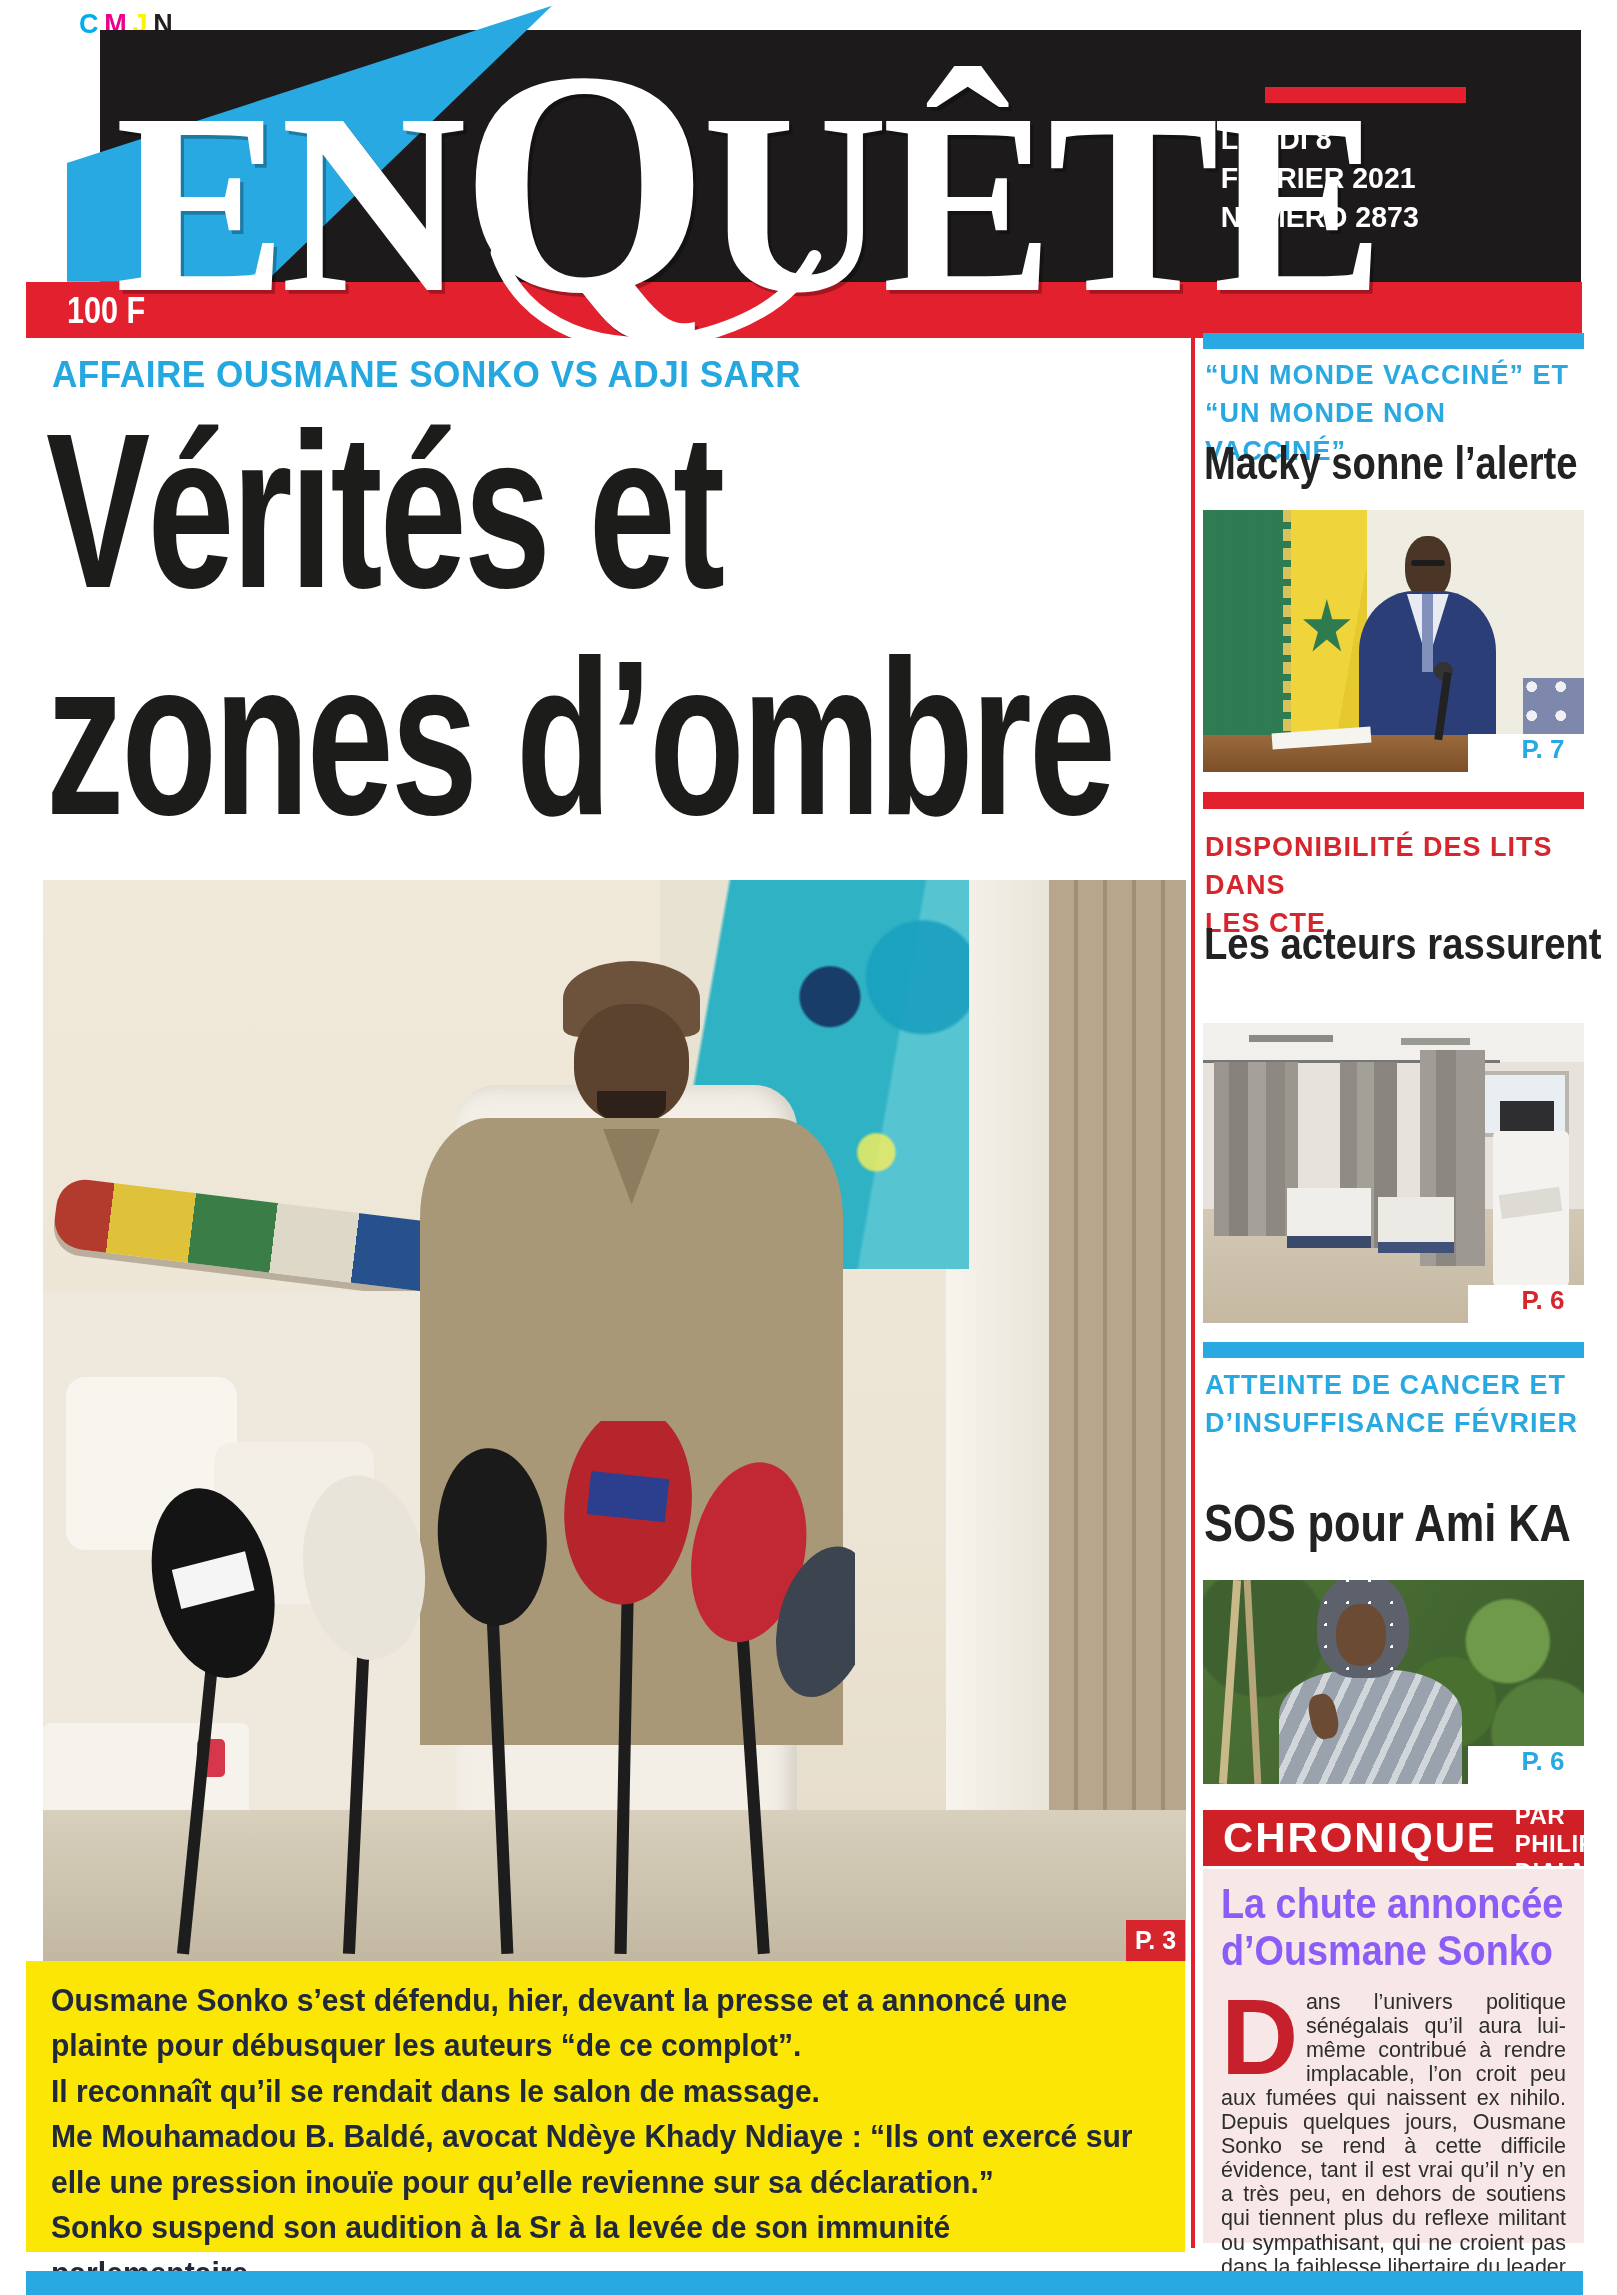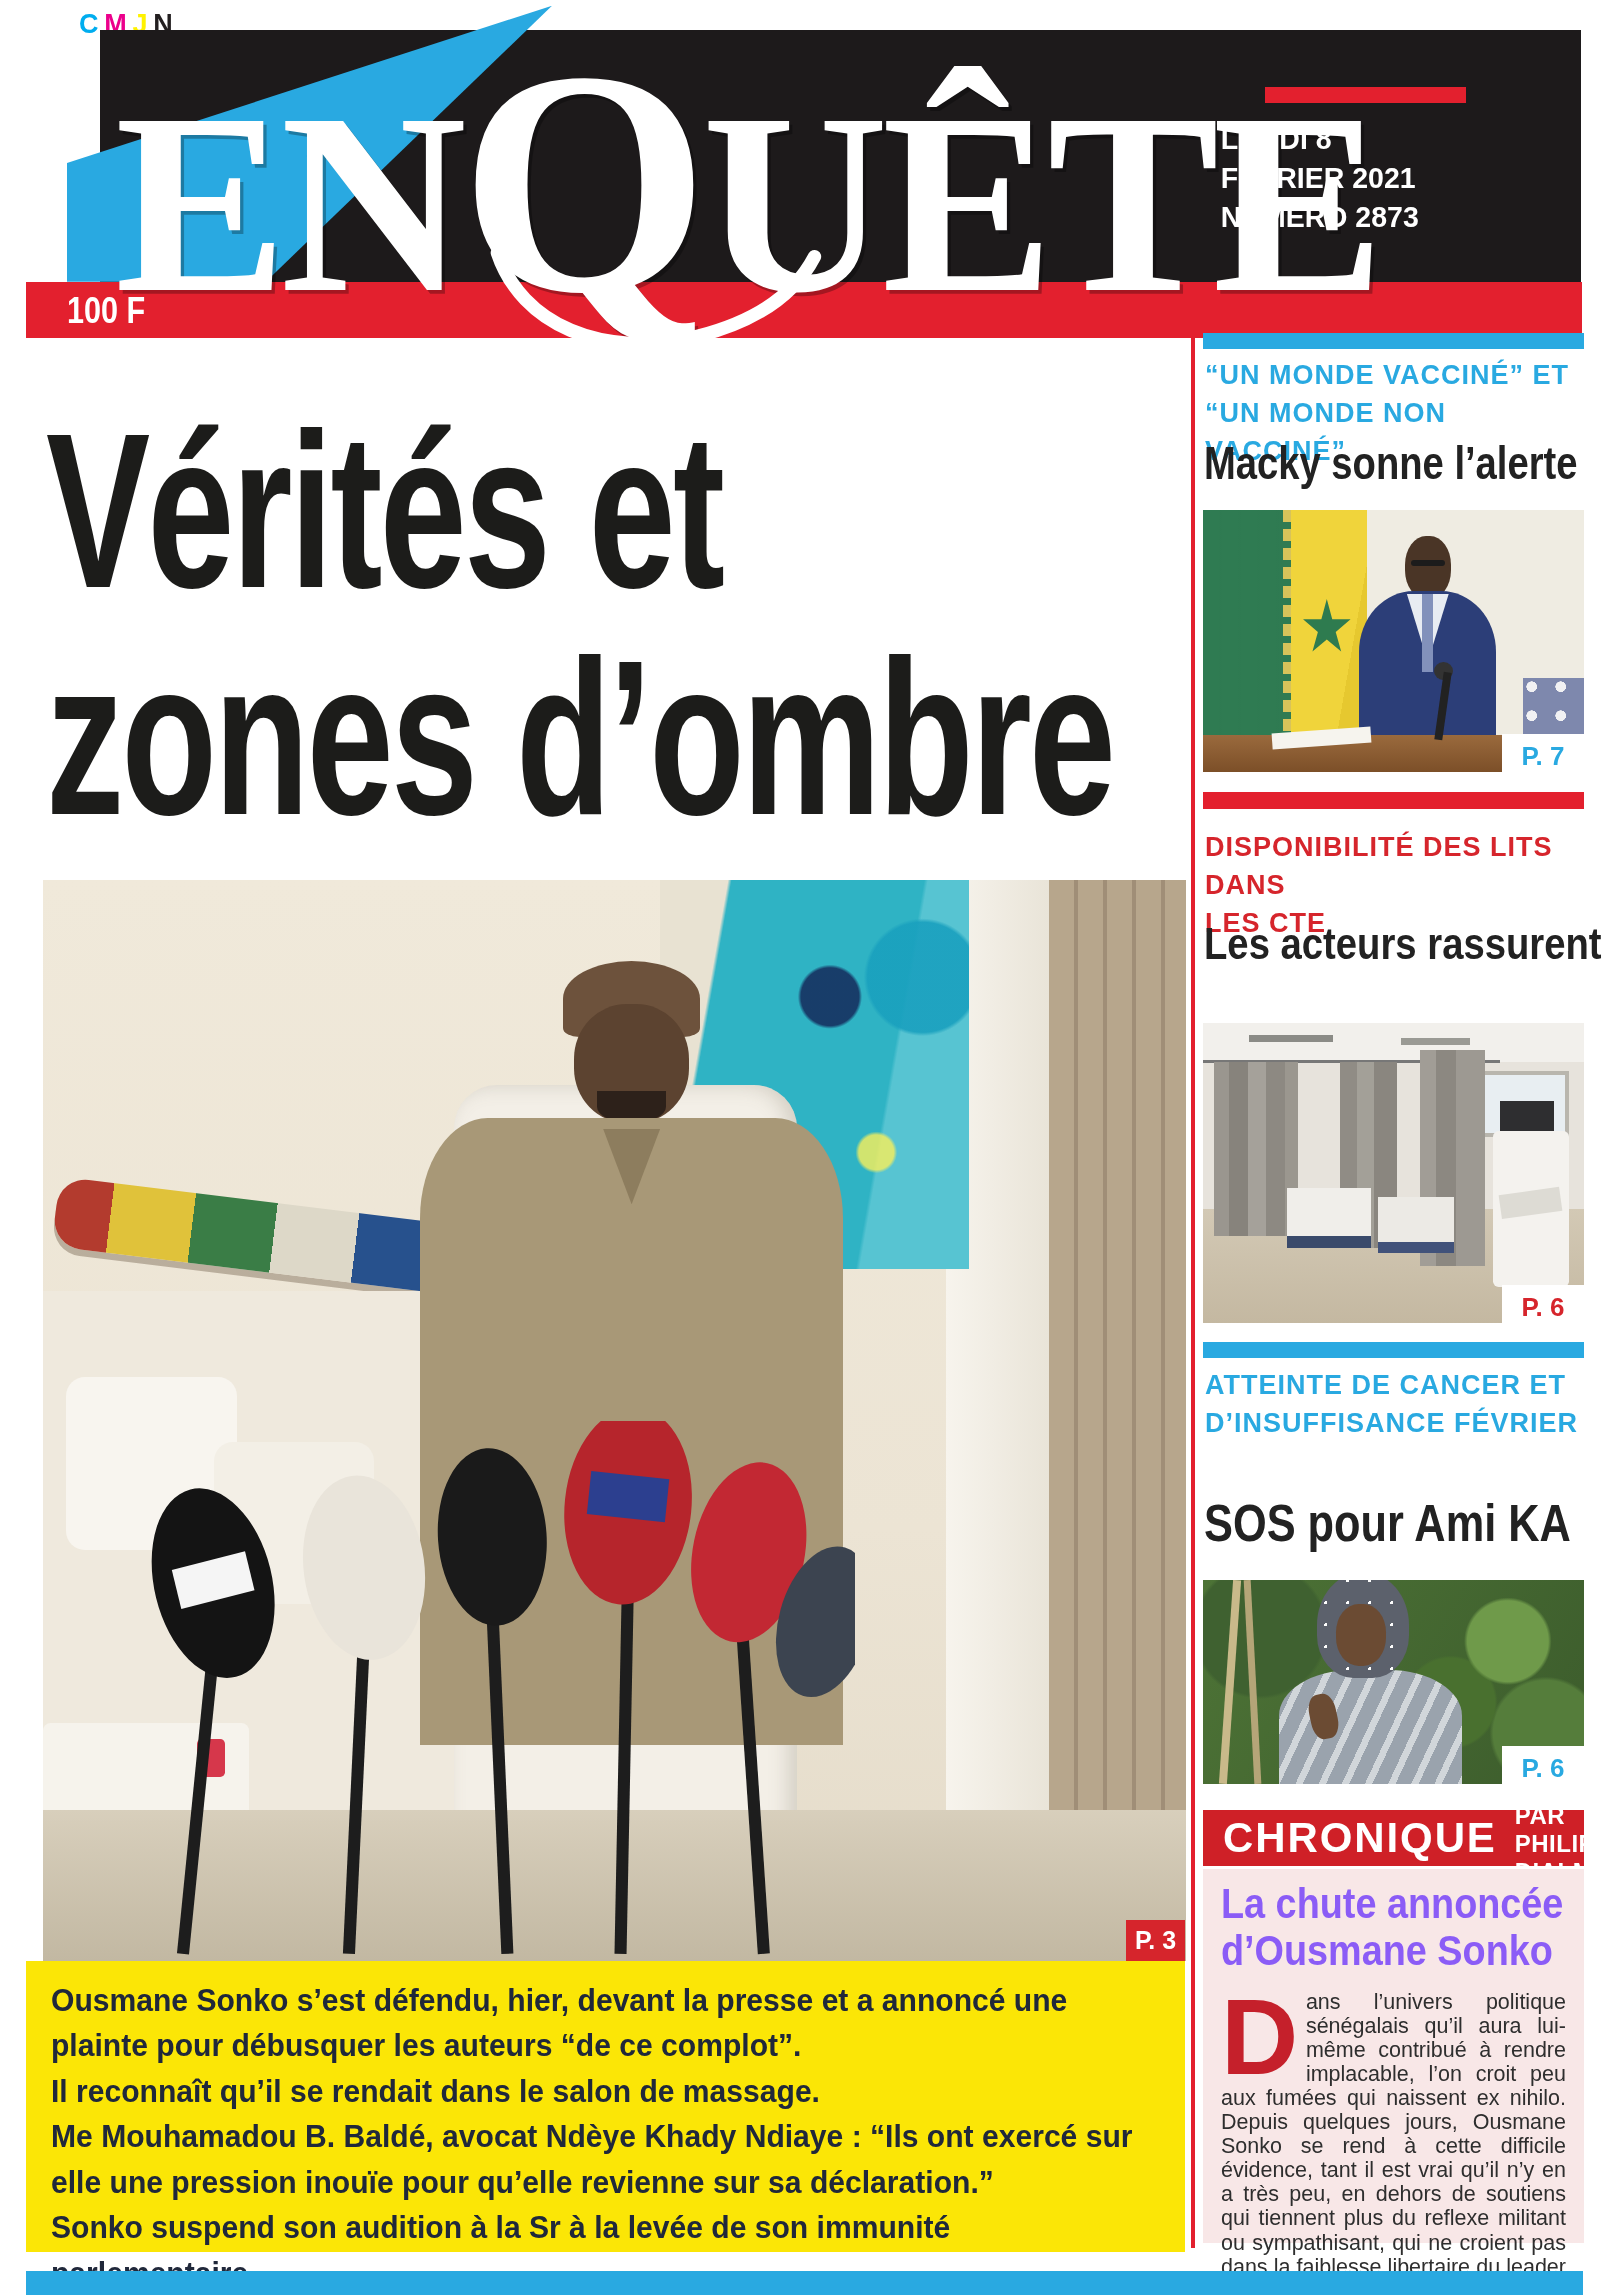--- a/index.html
+++ b/index.html
@@ -44,21 +44,21 @@
   .bottom-bar{left:26px;top:2271px;width:1557px;height:24px;background:#29a9e1;}
 
   
   .sb-bar{left:1203px;width:381px;height:16px;}
   .bar-cyan{background:#29a9e1;} .bar-red{background:#e3202e;}
   .sb-kicker{left:1205px;width:382px;font-size:27px;font-weight:bold;line-height:1.4;letter-spacing:1px;}
   .k-cyan{color:#29a9e1;} .k-red{color:#d6252c;}
   .sb-headline{left:1204px;width:392px;font-weight:bold;color:#222222;}
   .sb-photo{left:1203px;width:381px;overflow:hidden;}
   .notch{position:absolute;right:0;bottom:0;width:82px;height:38px;background:#ffffff;
-         display:flex;align-items:flex-end;justify-content:center;font-size:26px;font-weight:bold;}
+         display:flex;align-items:flex-start;justify-content:center;font-size:26px;font-weight:bold;padding-left:34px;}
   .pref-cyan{color:#29a9e1;} .pref-red{color:#d6252c;}
 
   .chron-banner{left:1203px;top:1810px;width:381px;height:56px;background:#cf2027;
                 display:flex;align-items:center;padding-left:20px;box-sizing:border-box;}
   .chron-label{color:#fff;font-size:42px;font-weight:bold;letter-spacing:1.9px;}
   .chron-byline{color:#fff;font-size:24px;font-weight:bold;margin-left:18px;margin-top:12.4px;letter-spacing:0.5px;}
   .pink-box{left:1203px;top:1869px;width:381px;height:374px;background:#f8e7e7;
             padding:12.4px 18px 0 18px;box-sizing:border-box;}
   .chron-hl{font-size:42px;font-weight:bold;color:#8b5cf6;line-height:1.1;}
   .chron-hl div{transform:scaleX(.9);transform-origin:0 0;white-space:nowrap;}
@@ -163,20 +163,21 @@
     <path d="M40,10 C90,160 260,235 460,185 C585,153 665,95 705,18" fill="none" stroke="#ffffff" stroke-width="28" stroke-linecap="round"></path>
   </svg>
 
   <div class="abs date-accent"></div>
   <div class="abs date-box">
     <div>LUNDI 8</div>
     <div>FÉVRIER 2021</div>
     <div>NUMÉRO 2873</div>
   </div>
 
+  <div class="abs main-kicker"><span class="cx95">AFFAIRE OUSMANE SONKO VS ADJI SARR</span></div>
   <div class="abs hl hl1"><span class="cx71">Vérités et</span></div>
   <div class="abs hl hl2"><span class="cx71">zones d’ombre</span></div>
 
   <div class="abs main-photo">
     <div class="ph-el mp-slats"></div>
     <div class="ph-el mp-column"></div>
     <div class="ph-el mp-painting"></div>
     <div class="ph-el mp-pirogue"></div>
     <div class="ph-el mp-couch"></div>
     <div class="ph-el mp-pillow1"></div>

